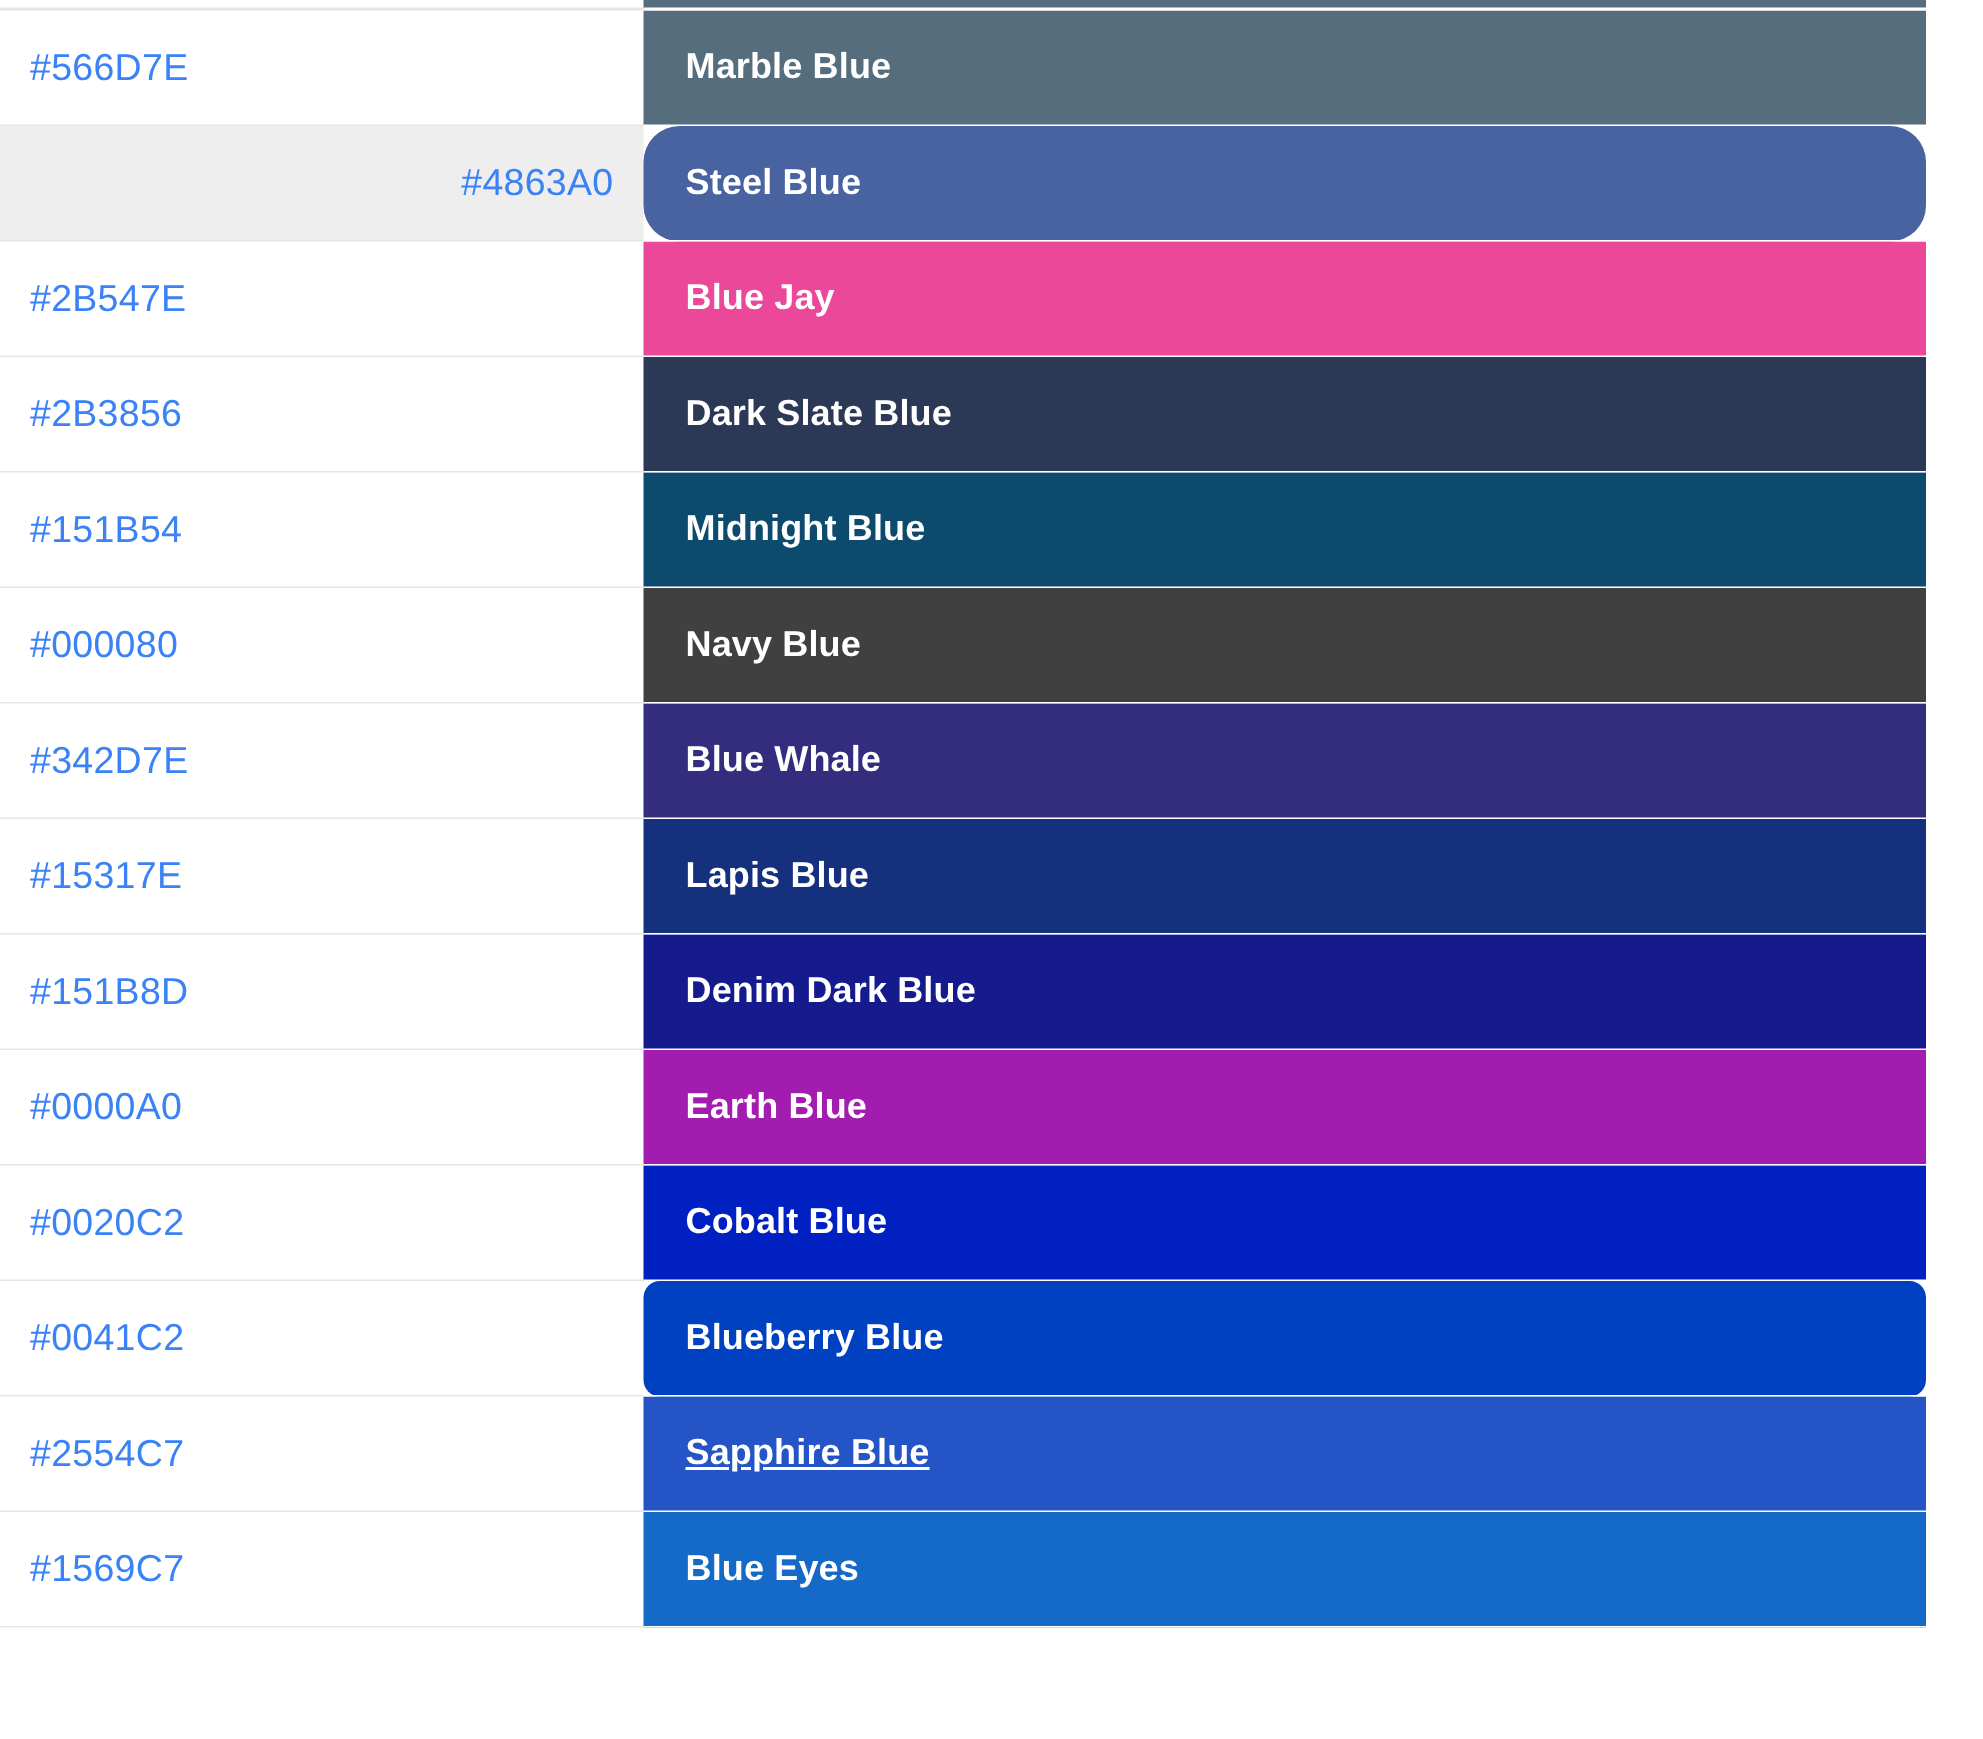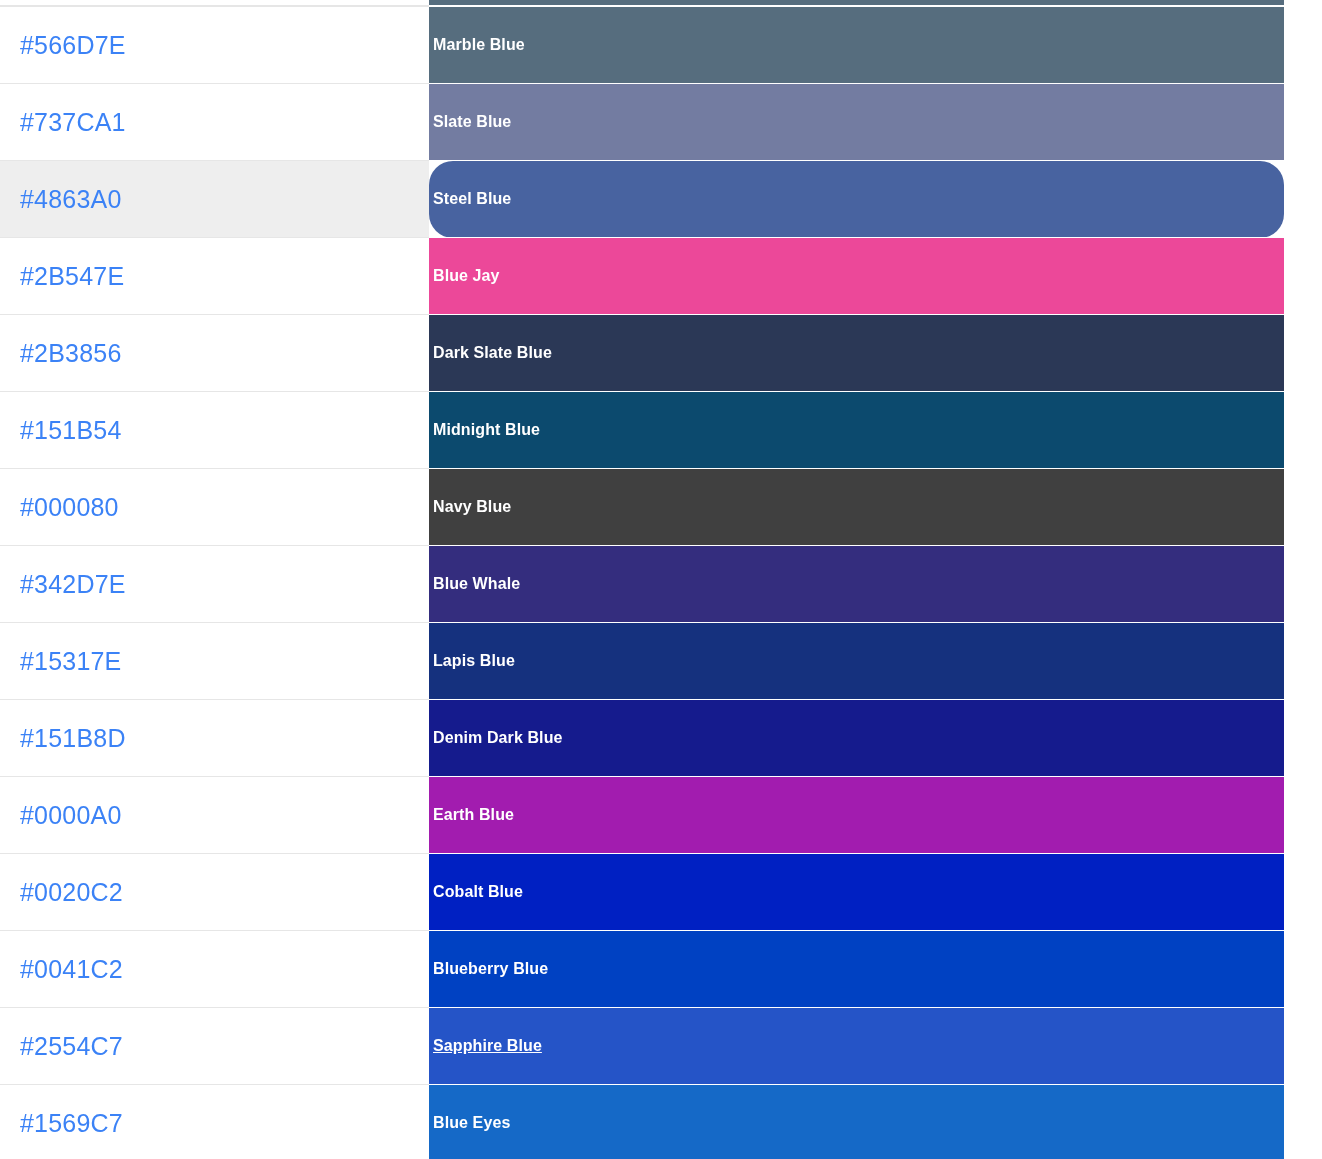--- a/index.html
+++ b/index.html
@@ -21,39 +21,39 @@
     width: 1284px;
     border-collapse: collapse;
     table-layout: fixed;
     margin: 0;
     padding: 0;
   }
   table.color-table col.col-hex { width: 429px; }
   table.color-table col.col-name { width: 855px; }
 
   tr.color-row { height: 77px; }
-  tr.color-row.is-highlighted td.hex-cell { background: #eeeeee; }
+  tr.color-row.is-highlighted td.hex-cell { background: #eeeeee; text-align: right; }
 
   td.hex-cell {
     background: #ffffff;
     border-top: 1px solid #e6e6e6;
     border-bottom: 1px solid #e6e6e6;
     padding: 0 20px;
     vertical-align: middle;
     font-size: 25px;
     font-weight: 400;
     line-height: 1.2;
     letter-spacing: 0.2px;
     color: #3b82f6;
     white-space: nowrap;
   }
   td.name-cell {
-    padding: 0 4px;
+    padding: 0 28px;
     vertical-align: middle;
-    font-size: 16px;
+    font-size: 24px;
     font-weight: 700;
     line-height: 1.2;
     letter-spacing: 0.1px;
     color: #ffffff;
     white-space: nowrap;
     border-top: 1px solid #ffffff;
     border-bottom: 1px solid #ffffff;
   }
 
   
@@ -85,24 +85,20 @@
   <table class="color-table">
     <colgroup>
       <col class="col-hex">
       <col class="col-name">
     </colgroup>
     <tbody id="table-body">
         <tr class="color-row">
           <td class="hex-cell"><span>#566D7E</span></td>
           <td class="name-cell" style="background: rgb(86, 109, 126);"><span>Marble Blue</span></td>
         </tr>
-        <tr class="color-row">
-          <td class="hex-cell"><span>#737CA1</span></td>
-          <td class="name-cell" style="background: rgb(115, 124, 161);"><span>Slate Blue</span></td>
-        </tr>
         <tr class="color-row is-highlighted">
           <td class="hex-cell"><span>#4863A0</span></td>
           <td class="name-cell" style="background: rgb(72, 99, 160); border-radius: 24px;"><span>Steel Blue</span></td>
         </tr>
         <tr class="color-row">
           <td class="hex-cell"><span>#2B547E</span></td>
           <td class="name-cell" style="background: #ec4899;"><span>Blue Jay</span></td>
         </tr>
         <tr class="color-row">
           <td class="hex-cell"><span>#2B3856</span></td>
@@ -131,21 +127,21 @@
         <tr class="color-row">
           <td class="hex-cell"><span>#0000A0</span></td>
           <td class="name-cell" style="background: #a21caf;"><span>Earth Blue</span></td>
         </tr>
         <tr class="color-row">
           <td class="hex-cell"><span>#0020C2</span></td>
           <td class="name-cell" style="background: rgb(0, 32, 194);"><span>Cobalt Blue</span></td>
         </tr>
         <tr class="color-row">
           <td class="hex-cell"><span>#0041C2</span></td>
-          <td class="name-cell" style="background: rgb(0, 65, 194);"><span>Blueberry Blue</span></td>
+          <td class="name-cell" style="background: rgb(0, 65, 194); border-radius: 11px;"><span>Blueberry Blue</span></td>
         </tr>
         <tr class="color-row">
           <td class="hex-cell"><span>#2554C7</span></td>
           <td class="name-cell" style="background: rgb(37, 84, 199); text-decoration: underline;"><span>Sapphire Blue</span></td>
         </tr>
         <tr class="color-row">
           <td class="hex-cell"><span>#1569C7</span></td>
           <td class="name-cell" style="background: rgb(21, 105, 199);"><span>Blue Eyes</span></td>
         </tr>
       </tbody>

